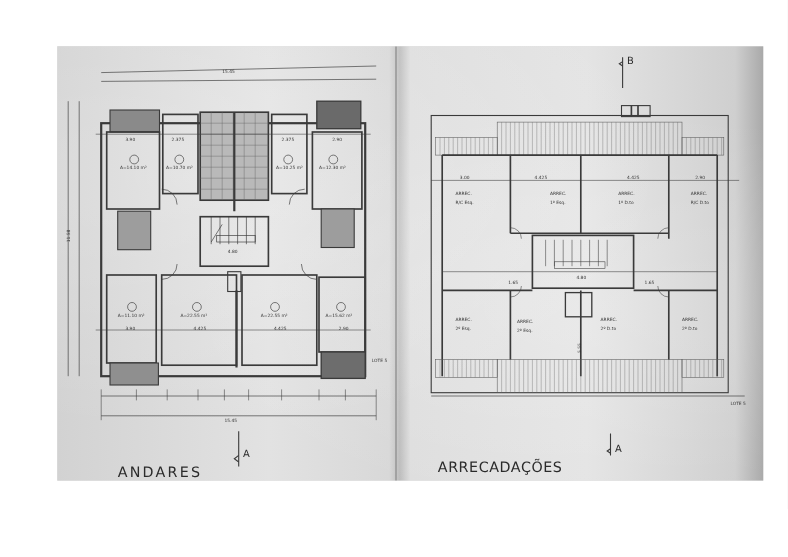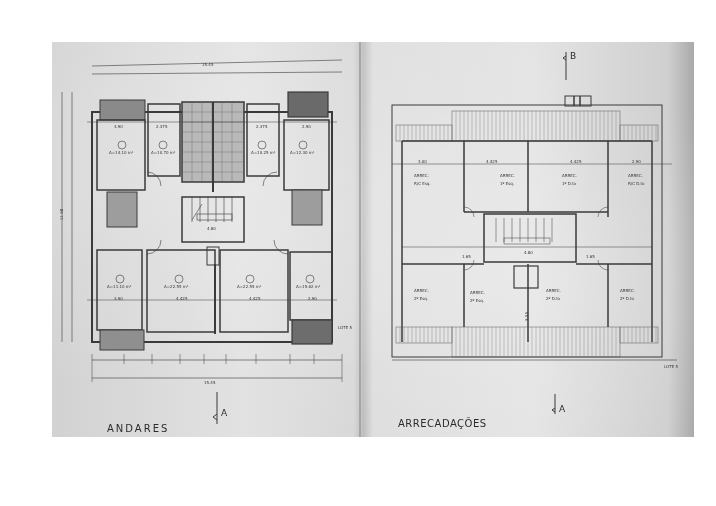--- a/index.html
+++ b/index.html
@@ -4,21 +4,21 @@
 <style>
   html,body{margin:0;padding:0;background:#ffffff;}
   body{width:716px;height:506px;position:relative;overflow:hidden;font-family:"DejaVu Sans",sans-serif;}
   .scan{position:absolute;left:52px;top:42px;width:642px;height:395px;background:#dcdcdc;overflow:hidden;}
   .scan::before{content:"";position:absolute;inset:0;
     background:
       radial-gradient(ellipse at 20% 30%, rgba(255,255,255,0.25), transparent 60%),
       radial-gradient(ellipse at 75% 60%, rgba(255,255,255,0.2), transparent 55%),
       linear-gradient(90deg, #d2d2d2 0%, #e2e2e2 30%, #d8d8d8 47%, #bdbdbd 48.5%, #dedede 50%, #e4e4e4 75%, #cfcfcf 96%, #a9a9a9 100%);}
   svg{position:absolute;left:0;top:0;}
-  .lbl{position:absolute;color:#2b2b2b;letter-spacing:2px;font-size:10px;white-space:nowrap;}
+  .lbl{position:absolute;color:#2b2b2b;letter-spacing:2px;font-size:13px;white-space:nowrap;}
   .sm{position:absolute;font-size:4px;color:#333;white-space:nowrap;}
 </style>
 </head>
 <body>
 
 <div class="scan">
   <svg width="642" height="395" viewBox="0 0 642 395">
     <g stroke="#3a3a3a" fill="none" stroke-width="1">
 
       <line x1="40" y1="24" x2="290" y2="18" stroke-width="0.6"></line>

